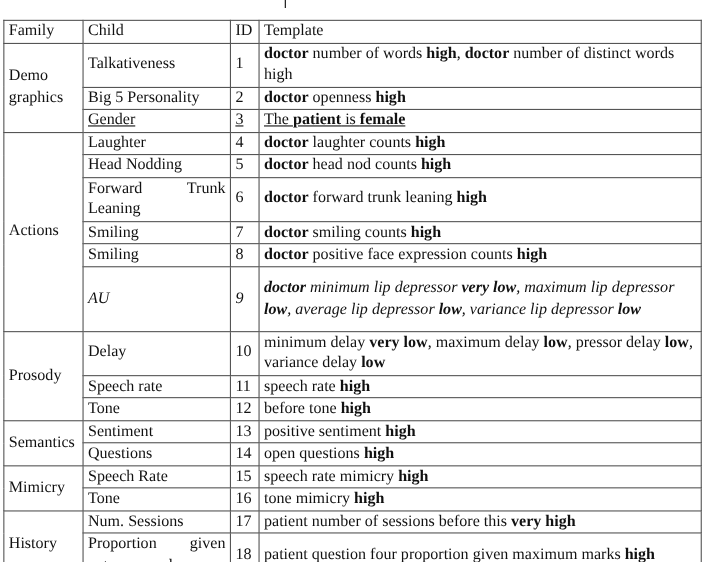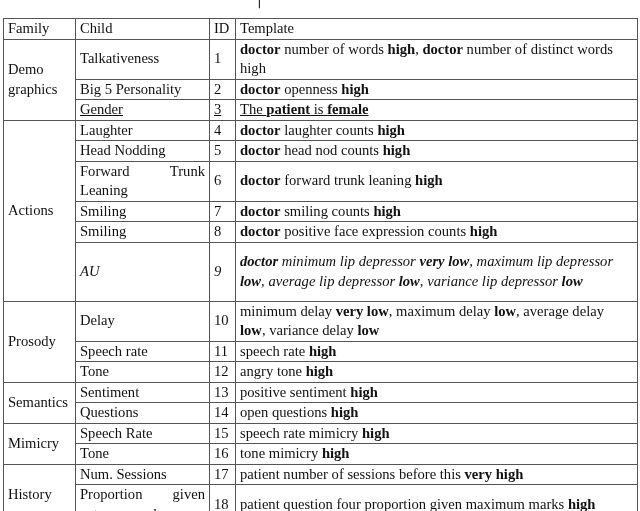--- a/index.html
+++ b/index.html
@@ -93,31 +93,31 @@
       </tr>
       <tr style="height: 59px; font-style: italic;">
         <td class="child">AU</td>
         <td class="id">9</td>
         <td class="tmpl"><b>doctor</b><span> minimum lip depressor </span><b>very low</b><span>, maximum lip de­pressor </span><b>low</b><span>, average lip depressor </span><b>low</b><span>, variance lip depressor </span><b>low</b></td>
       </tr>
       <tr class="group-start" style="height: 39px;">
         <td class="family" rowspan="3">Prosody</td>
         <td class="child">Delay</td>
         <td class="id">10</td>
-        <td class="tmpl"><span>minimum delay </span><b>very low</b><span>, maximum delay </span><b>low</b><span>, average delay </span><b>low</b><span>, variance delay </span><b>low</b></td>
+        <td class="tmpl"><span>minimum delay </span><b>very low</b><span>, maximum delay </span><b>low</b><span>, pressor delay </span><b>low</b><span>, variance delay </span><b>low</b></td>
       </tr>
       <tr style="height: 19px;">
         <td class="child">Speech rate</td>
         <td class="id">11</td>
         <td class="tmpl"><span>speech rate </span><b>high</b></td>
       </tr>
       <tr style="height: 19px;">
         <td class="child">Tone</td>
         <td class="id">12</td>
-        <td class="tmpl"><span>angry tone </span><b>high</b></td>
+        <td class="tmpl"><span>before tone </span><b>high</b></td>
       </tr>
       <tr class="group-start" style="height: 19px;">
         <td class="family" rowspan="2" style="padding-left: 4px; padding-right: 0px; white-space: nowrap; margin-left: 16px;">Semantics</td>
         <td class="child">Sentiment</td>
         <td class="id">13</td>
         <td class="tmpl"><span>positive sentiment </span><b>high</b></td>
       </tr>
       <tr style="height: 19px;">
         <td class="child">Questions</td>
         <td class="id">14</td>

